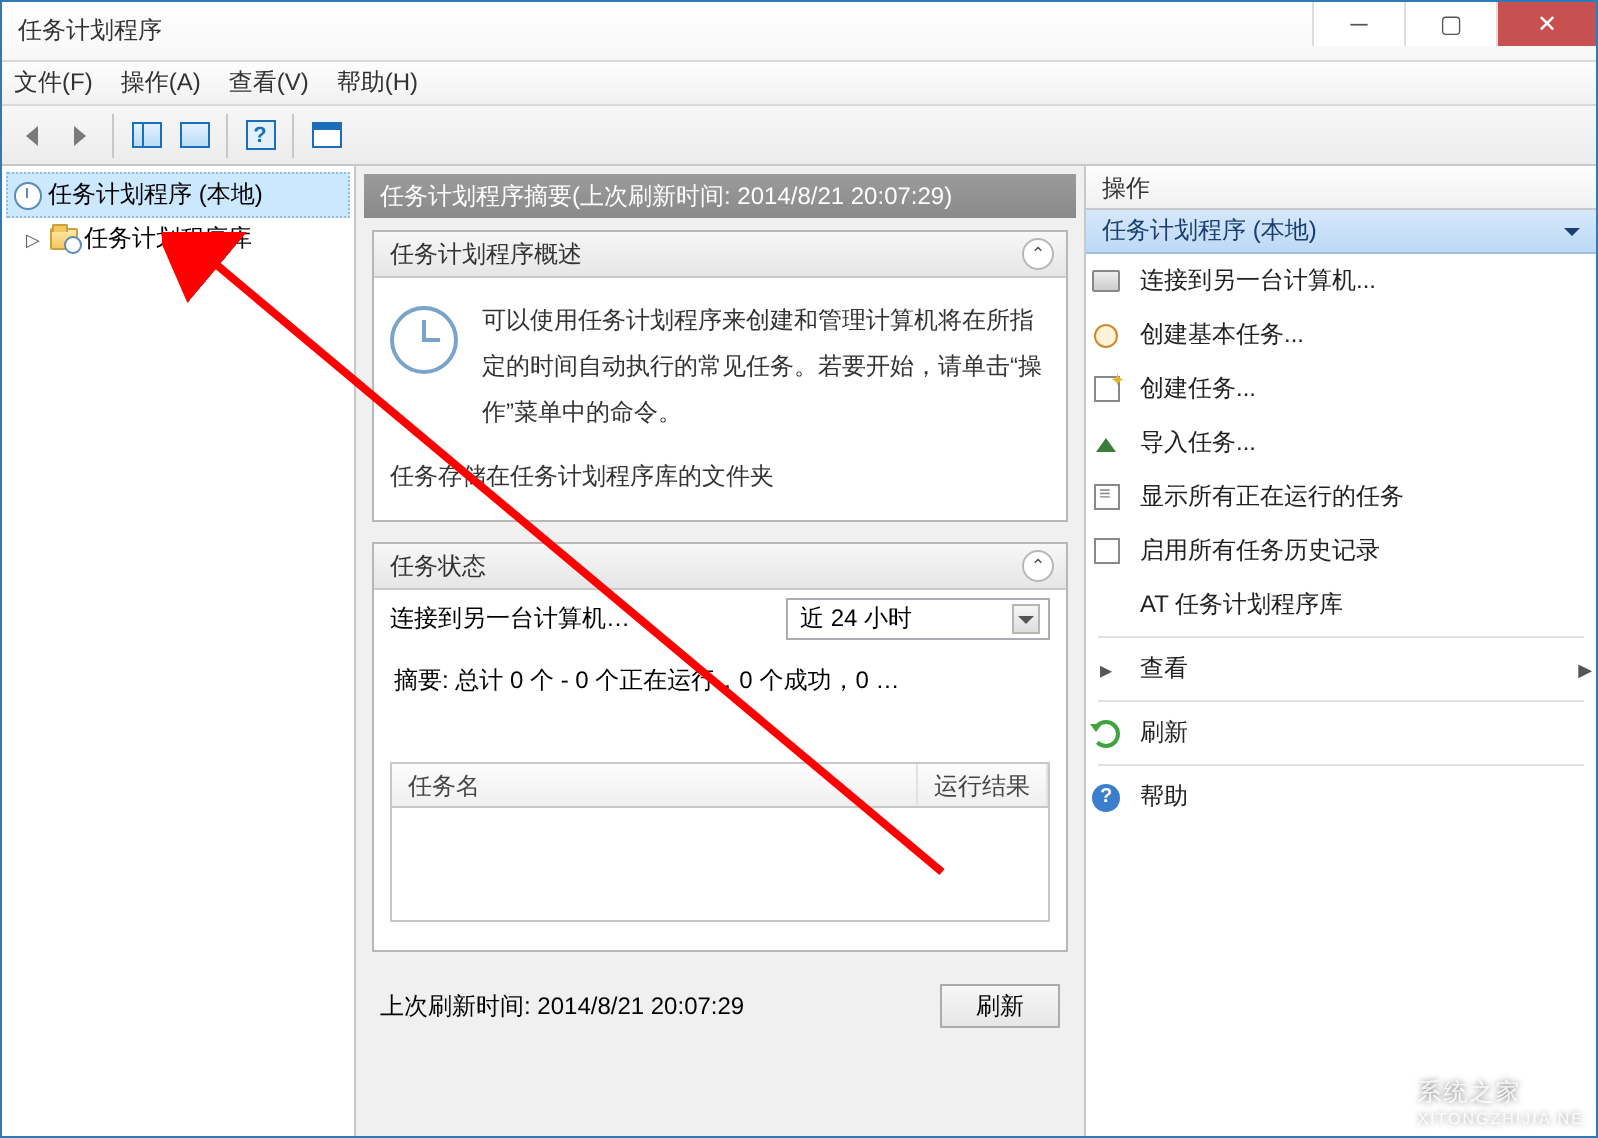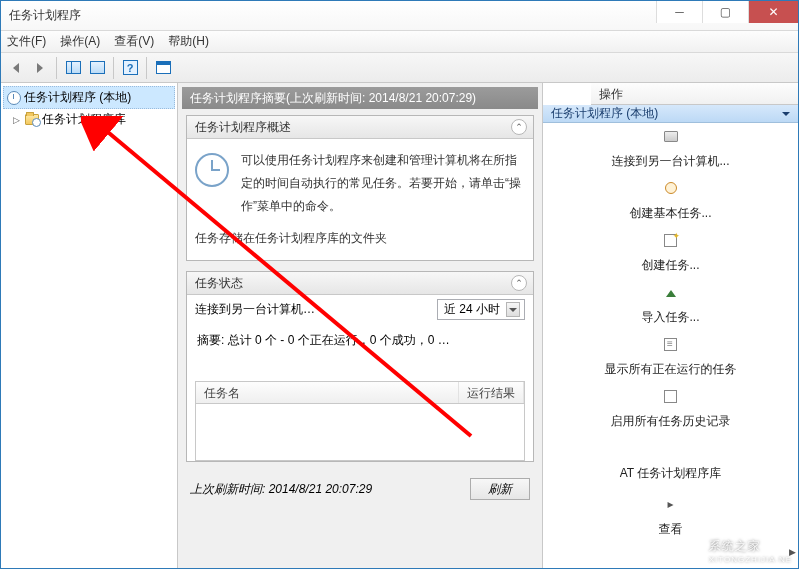--- a/index.html
+++ b/index.html
@@ -37,33 +37,33 @@
 .summary-header { height: 22px; background: linear-gradient(#9b9b9b,#8a8a8a); color: #fff; display: flex; align-items: center; padding: 0 8px; margin-bottom: 6px; }
 .panel { background: #fff; border: 1px solid #b7b7b7; margin: 0 4px 10px; }
 .panel-title { height: 23px; background: linear-gradient(#f7f7f7,#e6e6e6); border-bottom: 1px solid #c8c8c8; display: flex; align-items: center; padding: 0 8px; color: #333; position: relative; }
 .panel-chevron { position: absolute; right: 6px; width: 16px; height: 16px; border: 1px solid #b7b7b7; border-radius: 50%; background: #fff; display: flex; align-items: center; justify-content: center; font-size: 9px; color: #555; }
 .panel-body { padding: 10px 8px; color: #333; line-height: 1.9; }
 .overview-row { display: flex; gap: 12px; }
 .big-clock { width: 34px; height: 34px; border: 2px solid #7aa3c9; border-radius: 50%; position: relative; flex-shrink: 0; margin-top: 4px; }
 .big-clock::before { content: ""; position: absolute; left: 14px; top: 5px; width: 2px; height: 11px; background: #7aa3c9; }
 .big-clock::after { content: ""; position: absolute; left: 14px; top: 14px; width: 9px; height: 2px; background: #7aa3c9; }
 .status-row { display: flex; align-items: center; gap: 6px; padding: 4px 8px 10px; }
-.dropdown { flex: 0 0 auto; width: 88px; height: 21px; border: 1px solid #abadb3; background: #fff; display: flex; align-items: center; justify-content: space-between; padding: 0 4px 0 6px; }
+.dropdown { flex: 0 0 auto; width: 132px; height: 21px; border: 1px solid #abadb3; background: #fff; display: flex; align-items: center; justify-content: space-between; padding: 0 4px 0 6px; }
 .dropdown .dd-btn { width: 14px; height: 15px; background: linear-gradient(#f6f6f6,#dedede); border: 1px solid #b5b5b5; display: flex; align-items: center; justify-content: center; }
 .dd-btn::after { content: ""; border-left: 4px solid transparent; border-right: 4px solid transparent; border-top: 4px solid #555; }
-.task-table { border: 1px solid #c8c8c8; margin: 0 8px 0; height: 80px; background: #fff; }
+.task-table { border: 1px solid #c8c8c8; margin: 0 8px 14px; height: 80px; background: #fff; }
 .task-table-head { display: flex; background: linear-gradient(#fdfdfd,#efefef); border-bottom: 1px solid #c8c8c8; height: 22px; }
 .task-table-head div { padding: 3px 8px; border-right: 1px solid #e2e2e2; color: #444; }
 .col-name { flex: 1; }
-.refresh-row { display: flex; align-items: center; justify-content: space-between; padding: 6px 8px 6px; font-style: italic; }
+.refresh-row { display: flex; align-items: center; justify-content: space-between; padding: 6px 8px 6px; }
 .btn { width: 60px; height: 22px; border: 1px solid #acacac; background: linear-gradient(#f7f7f7,#e6e6e6); display: flex; align-items: center; justify-content: center; cursor: default; }
 .actions-pane { width: 256px; border-left: 1px solid #c8c8c8; background: #fff; display: flex; flex-direction: column; }
-.actions-pane-title { height: 22px; background: linear-gradient(#fdfdfd,#f1f1f1); border-bottom: 1px solid #c8c8c8; padding: 3px 8px; color: #333; margin-left: 48px; }
+.actions-pane-title { height: 22px; background: linear-gradient(#fdfdfd,#f1f1f1); border-bottom: 1px solid #c8c8c8; padding: 3px 8px; color: #333; }
 .actions-group-head { height: 22px; background: linear-gradient(#d6e8fb,#bcd9f5); border-bottom: 1px solid #9fbfdc; display: flex; align-items: center; justify-content: space-between; padding: 0 8px; color: #1a3e6e; }
-.action-item { display: flex; align-items: center; gap: 9px; padding: 5px 2px; color: #222; cursor: default; flex-direction: column; }
+.action-item { display: flex; align-items: center; gap: 9px; padding: 5px 2px; color: #222; cursor: default; }
 .action-icon { width: 16px; height: 16px; display: flex; align-items: center; justify-content: center; flex-shrink: 0; }
 .i-connect { width: 14px; height: 11px; border: 1px solid #888; border-radius: 1px; background: linear-gradient(#eee,#ccc); }
 .i-basic { width: 12px; height: 12px; border: 1.5px solid #cc8a2a; border-radius: 50%; background: #fff2d6; }
 .i-create { width: 13px; height: 13px; border: 1px solid #888; background: #fff; position: relative; }
 .i-create::after { content: "✦"; position: absolute; right: -4px; top: -4px; color: #e2b62b; font-size: 9px; }
 .i-import { width: 0; height: 0; border-left: 5px solid transparent; border-right: 5px solid transparent; border-bottom: 7px solid #3a7e3a; margin-top: 2px; }
 .i-running { width: 13px; height: 13px; border: 1px solid #888; background: #fff; position: relative; }
 .i-running::after { content: "≡"; position: absolute; left: 2px; top: -1px; color: #888; font-size: 10px; }
 .i-history { width: 13px; height: 13px; border: 1px solid #888; background: #fff; }
 .i-view::after { content: "▸"; color: #555; }

